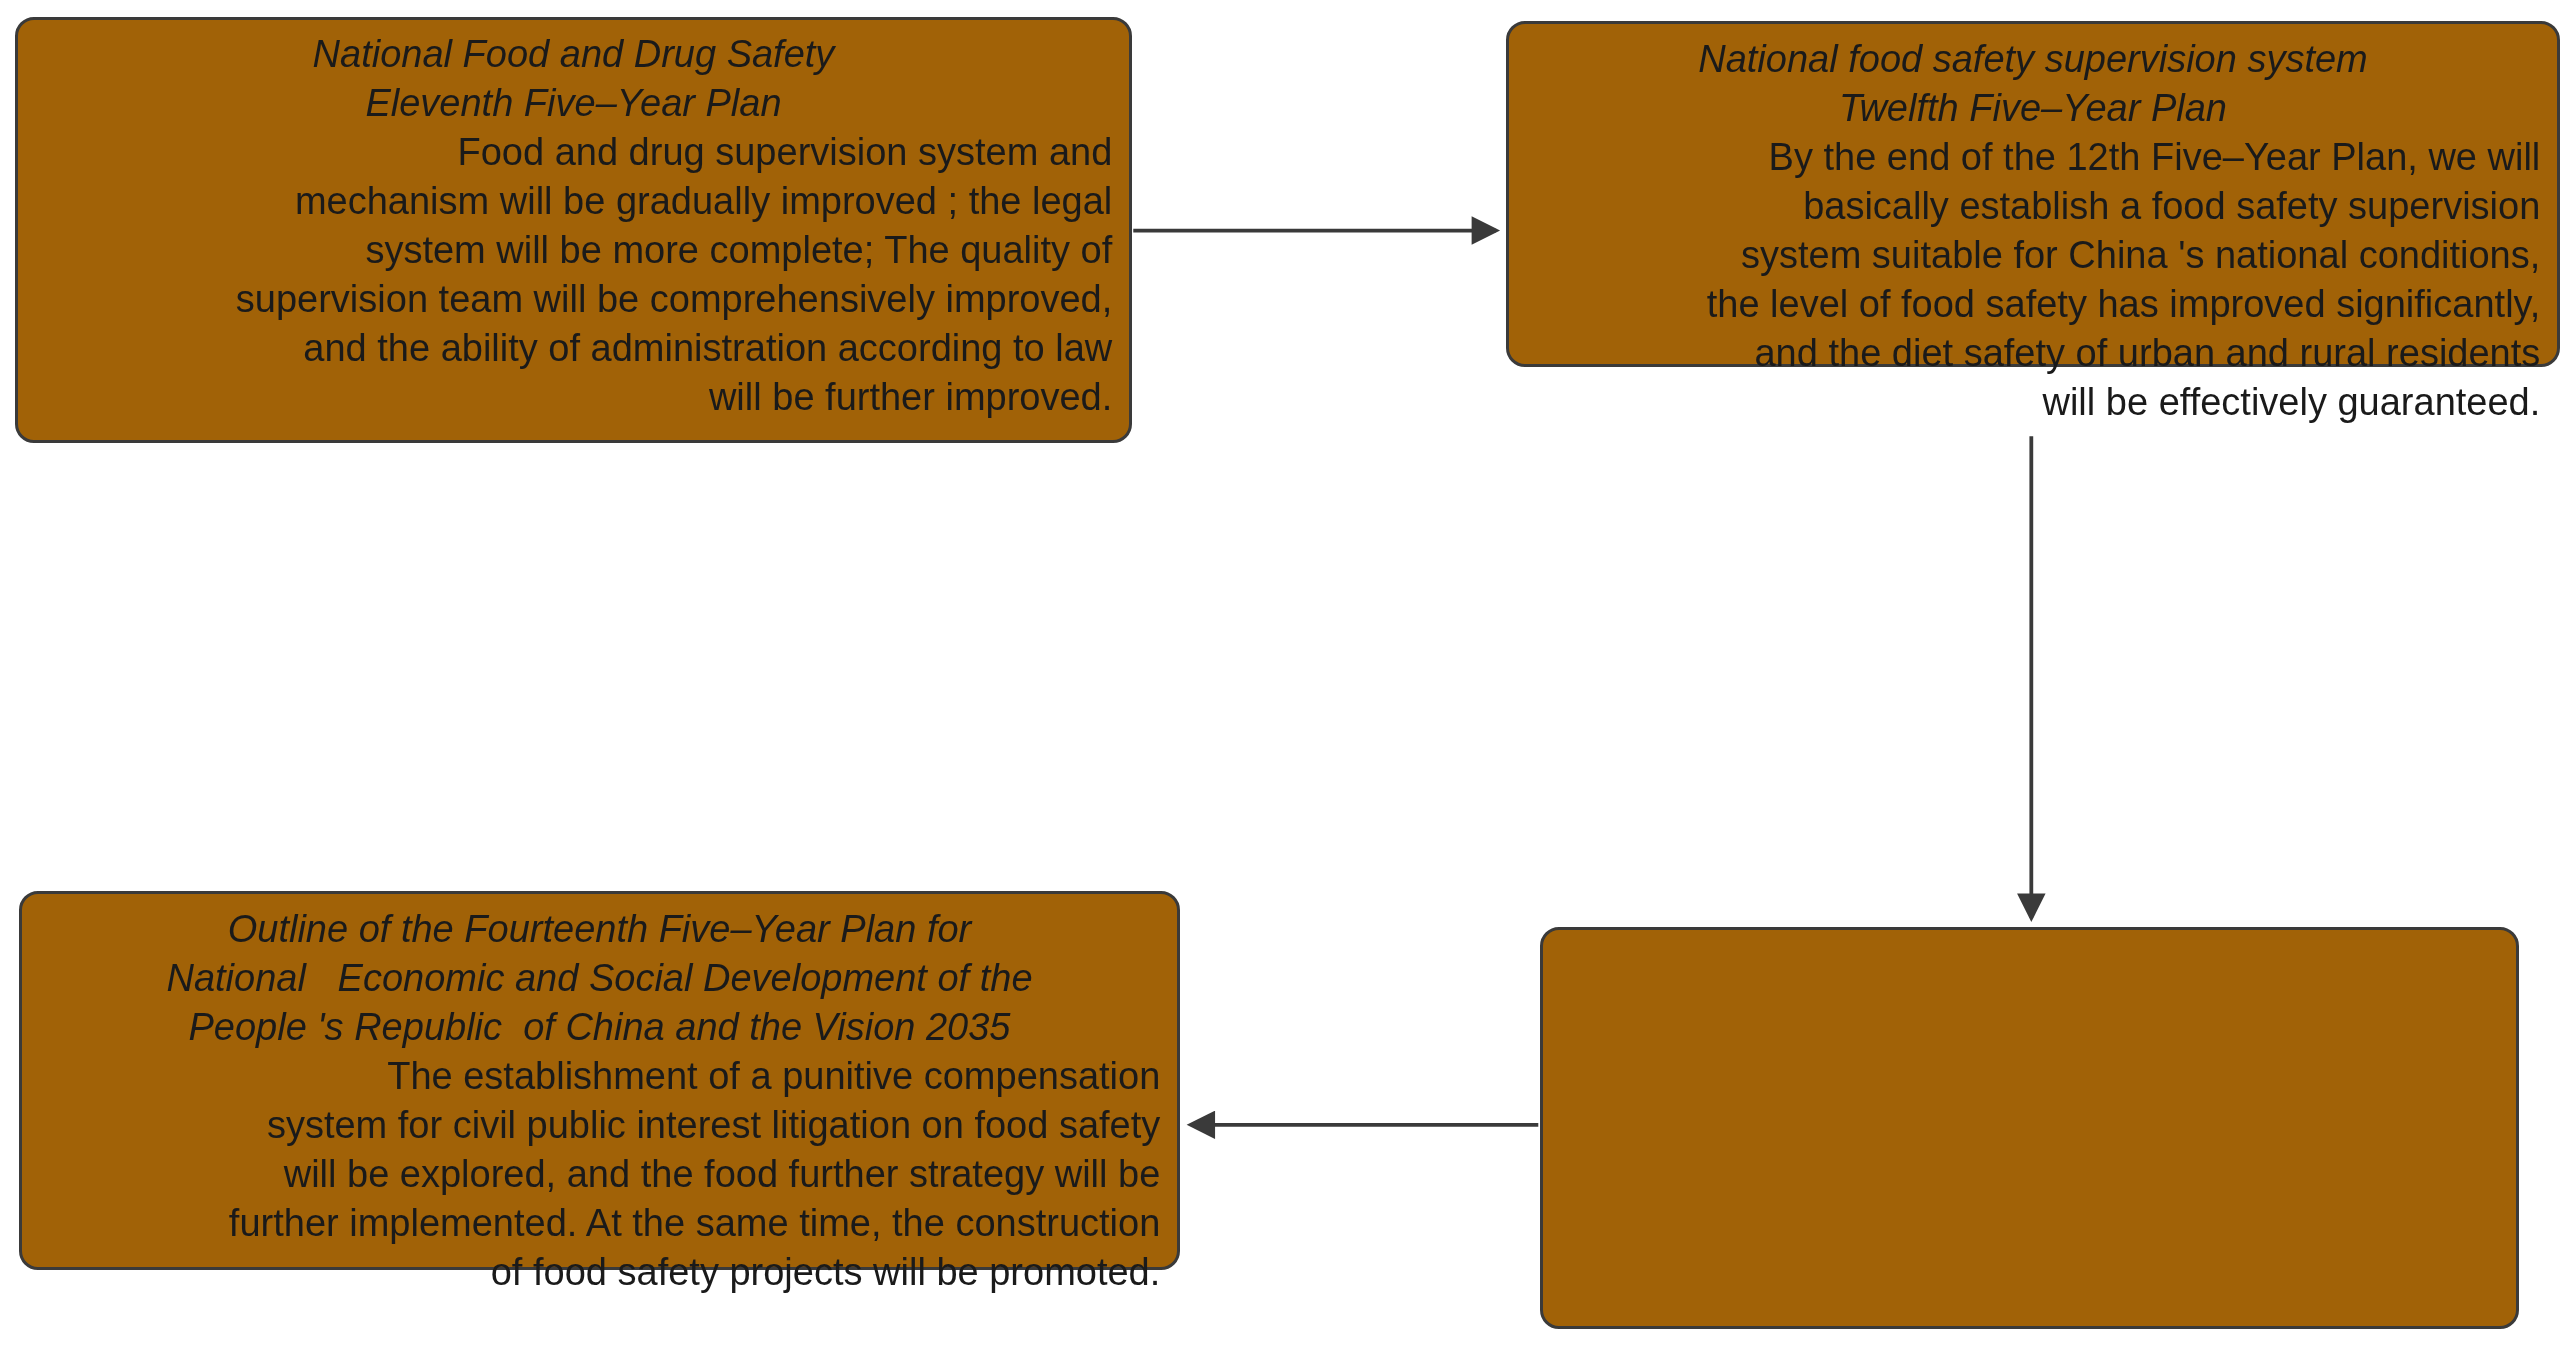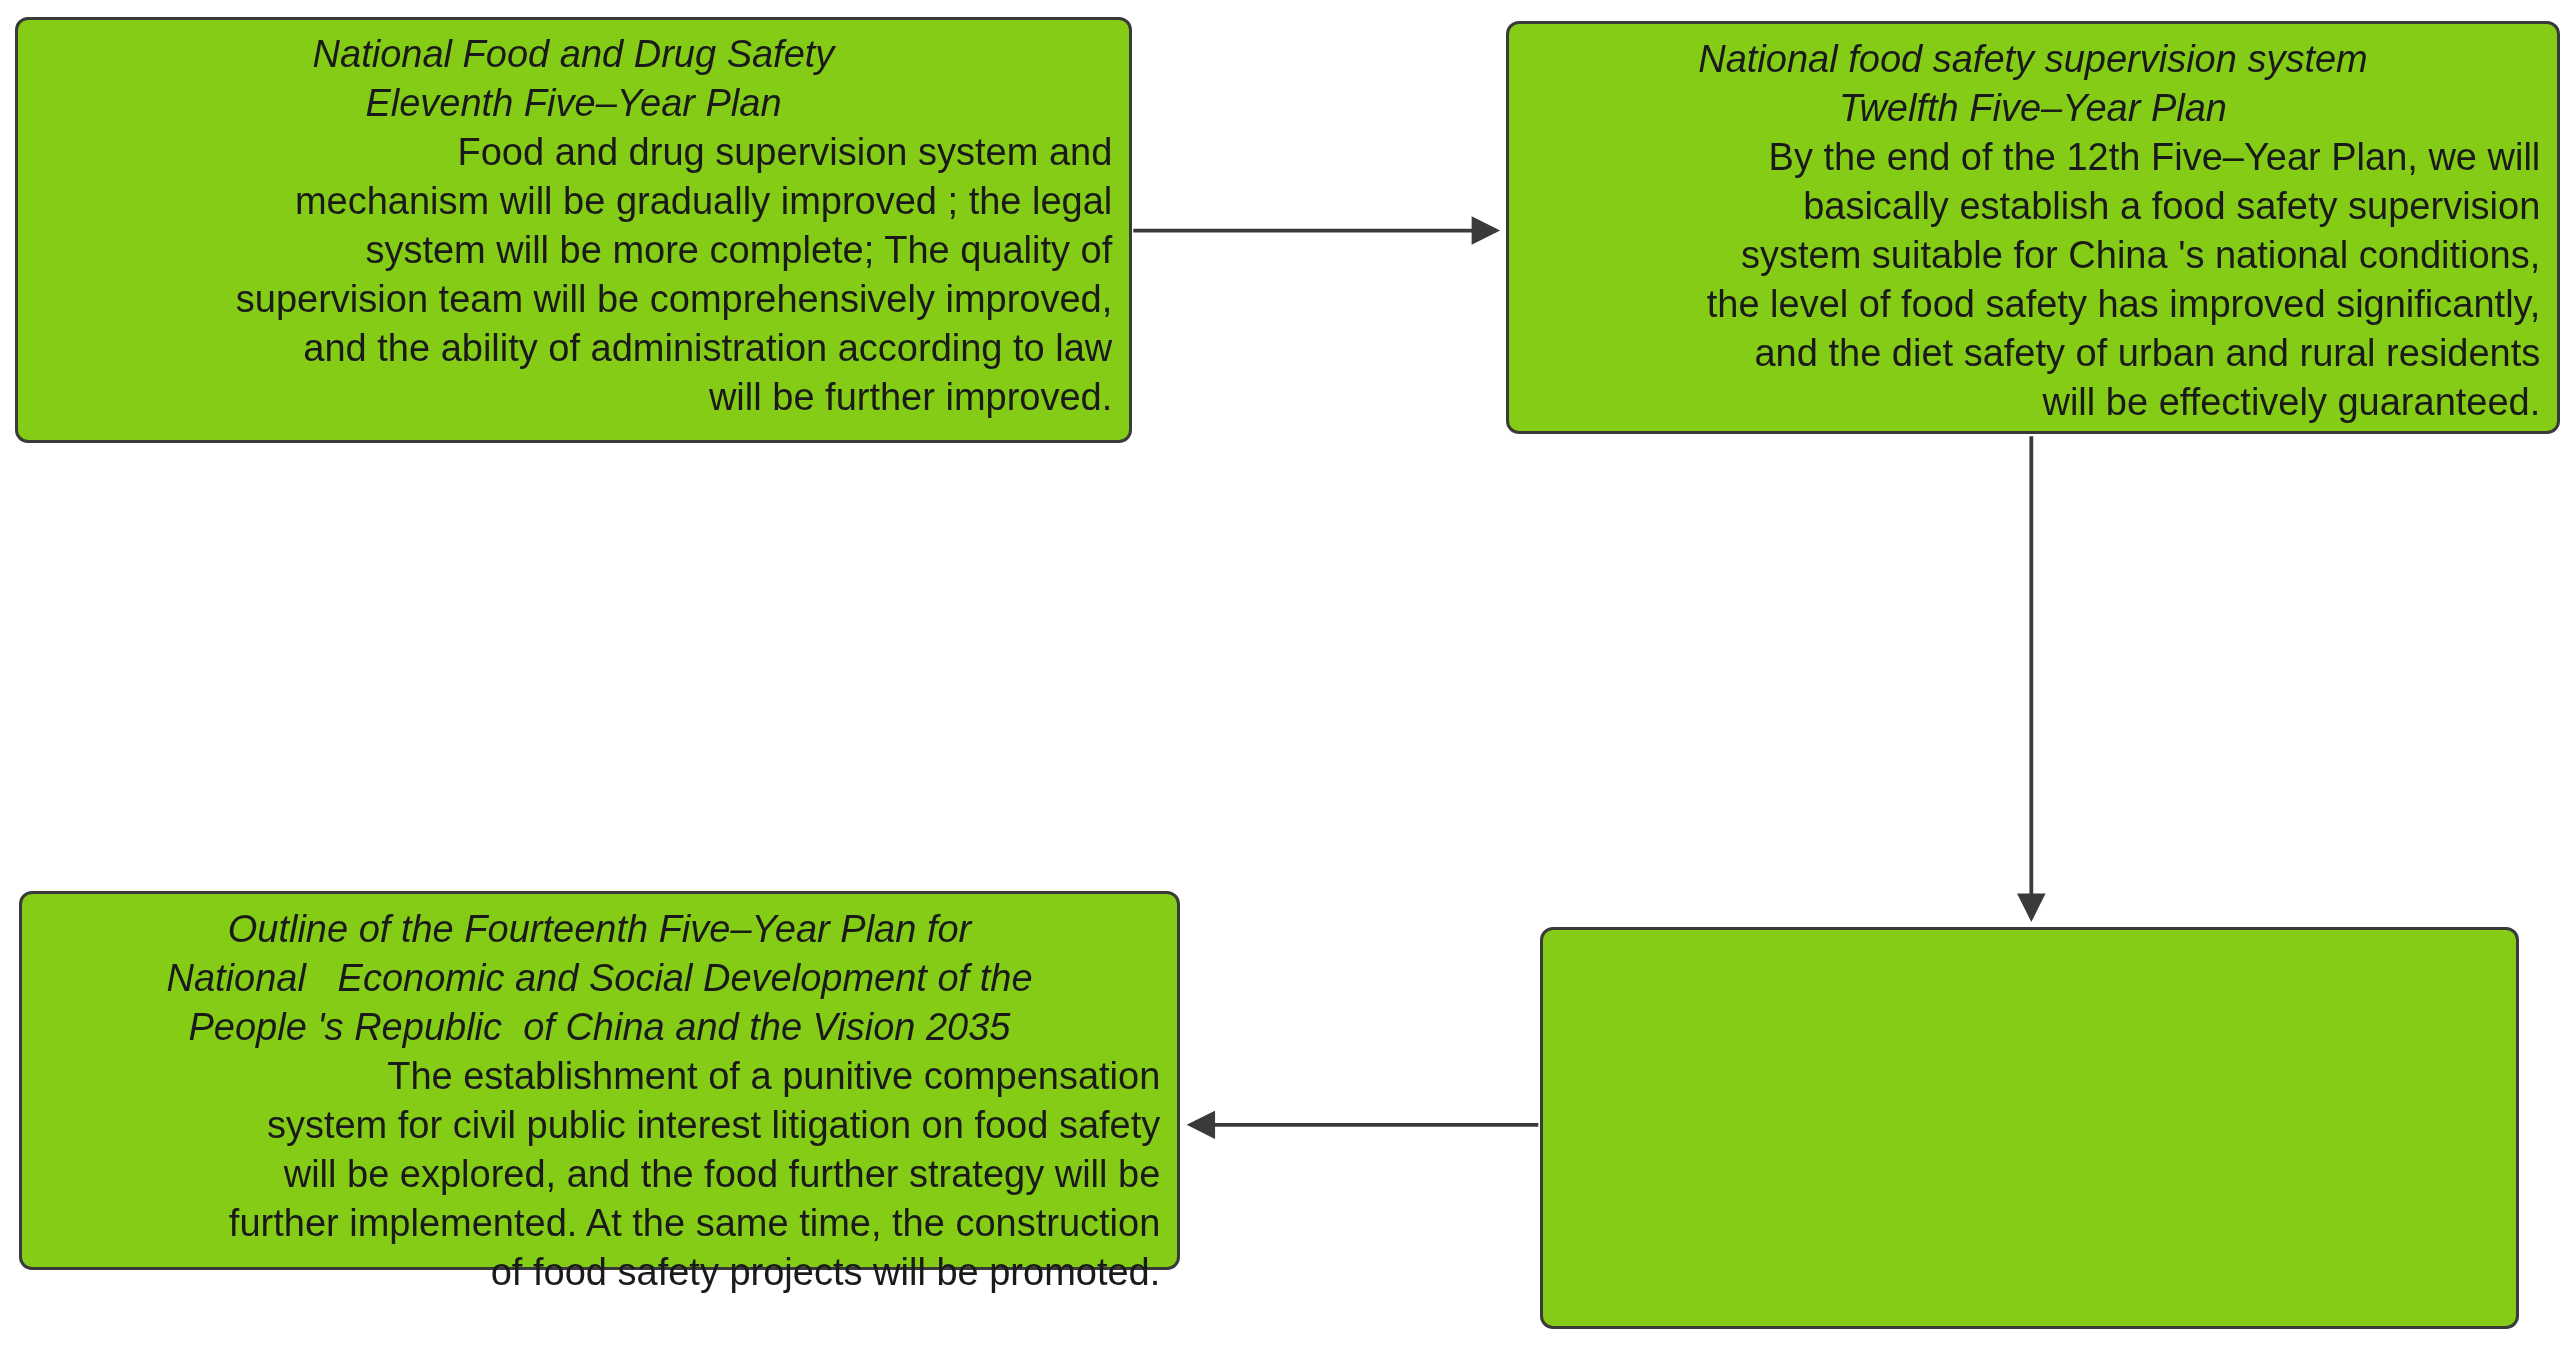--- a/index.html
+++ b/index.html
@@ -13,42 +13,42 @@
     height: 1363px;
     background: var(--background, #ffffff);
     font-family: "Liberation Sans", "DejaVu Sans", sans-serif;
     color: var(--text, #1a1a1a);
     overflow: hidden;
   }
   .plan-box {
     position: absolute;
     box-sizing: border-box;
     border: 3px solid var(--border, #3a3a3a);
-    border-radius: 13px;
-    background: #84cc16;
+    border-radius: 19px;
+    background: #a16207;
     padding: 10.6px 16.7px 6px 16.7px;
   }
   .box-title {
     font-style: italic;
     font-weight: 500;
     text-align: center;
     font-size: 38px;
     line-height: 49px;
     white-space: pre-wrap;
   }
   .box-body {
     font-weight: 500;
     font-size: 38px;
     line-height: 49px;
     white-space: pre-wrap;
     text-indent: 72px;
     text-align: right;
   }
   #box-eleventh   { left: 15px;   top: 16.7px;   width: 1117px; height: 426px; }
-  #box-twelfth    { left: 1506px; top: 21px;   width: 1054px; height: 413px; }
+  #box-twelfth    { left: 1506px; top: 21px;   width: 1054px; height: 346px; }
   #box-thirteenth { left: 1540px; top: 927px; width: 979px; height: 402px; }
   #box-fourteenth { left: 19px;   top: 891px; width: 1161px; height: 379px; }
   .connectors {
     position: absolute;
     left: 0; top: 0;
     width: 2576px;
     height: 1363px;
     pointer-events: none;
   }
   .connector-line {

